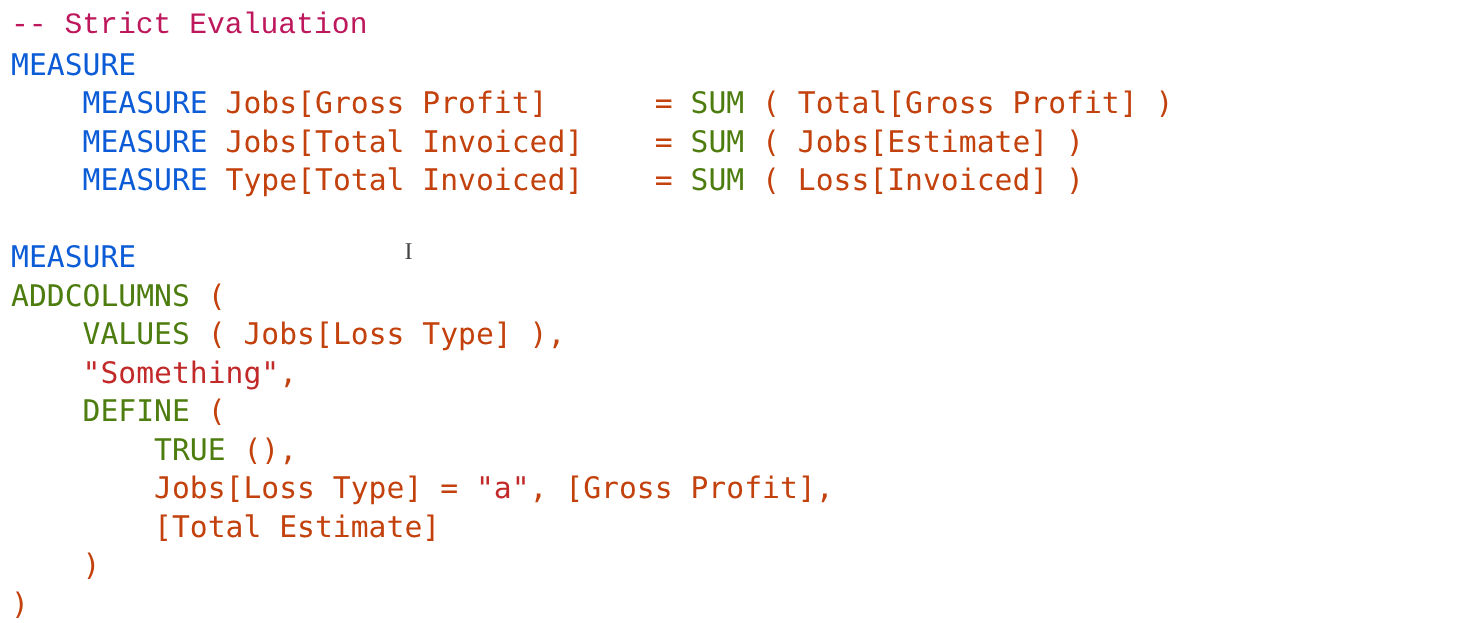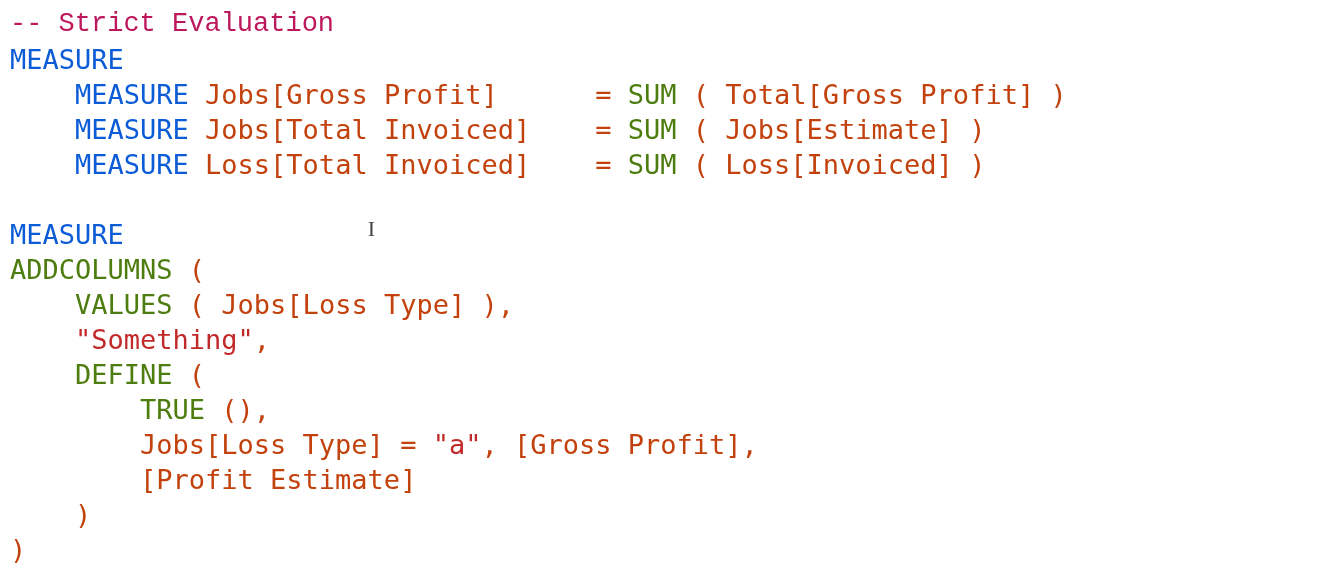--- a/index.html
+++ b/index.html
@@ -40,24 +40,24 @@
     color: #444;
   }
 </style>
 </head>
 <body>
 
 <pre class="code"><span class="tok-comment">-- Strict Evaluation</span>
 <span class="tok-keyword">MEASURE</span>
 <span class="tok-plain">    </span><span class="tok-keyword">MEASURE</span><span class="tok-plain"> Jobs[Gross Profit]     </span><span class="tok-plain"> = </span><span class="tok-func">SUM</span><span class="tok-plain"> ( Total[Gross Profit] )</span>
 <span class="tok-plain">    </span><span class="tok-keyword">MEASURE</span><span class="tok-plain"> Jobs[Total Invoiced]   </span><span class="tok-plain"> = </span><span class="tok-func">SUM</span><span class="tok-plain"> ( Jobs[Estimate] )</span>
-<span class="tok-plain">    </span><span class="tok-keyword">MEASURE</span><span class="tok-plain"> Loss[Total Invoiced]   </span><span class="tok-plain"> = </span><span class="tok-func">SUM</span><span class="tok-plain"> ( Loss[Invoiced] )</span>
+<span class="tok-plain">    </span><span class="tok-keyword">MEASURE</span><span class="tok-plain"> Type[Total Invoiced]   </span><span class="tok-plain"> = </span><span class="tok-func">SUM</span><span class="tok-plain"> ( Loss[Invoiced] )</span>
                       <span class="cursor"></span>
 <span class="tok-keyword">MEASURE</span>
 <span class="tok-func">ADDCOLUMNS</span><span class="tok-plain"> (</span>
 <span class="tok-plain">    </span><span class="tok-func">VALUES</span><span class="tok-plain"> ( Jobs[Loss Type] ),</span>
 <span class="tok-plain">    </span><span class="tok-string">"Something"</span><span class="tok-plain">,</span>
 <span class="tok-plain">    </span><span class="tok-func">DEFINE</span><span class="tok-plain"> (</span>
 <span class="tok-plain">        </span><span class="tok-func">TRUE</span><span class="tok-plain"> (),</span>
 <span class="tok-plain">        Jobs[Loss Type] = </span><span class="tok-string">"a"</span><span class="tok-plain">, [Gross Profit],</span>
-<span class="tok-plain">        [Profit Estimate]</span>
+<span class="tok-plain">        [Total Estimate]</span>
 <span class="tok-plain">    )</span>
 <span class="tok-plain">)</span></pre>
 
 </body></html>

